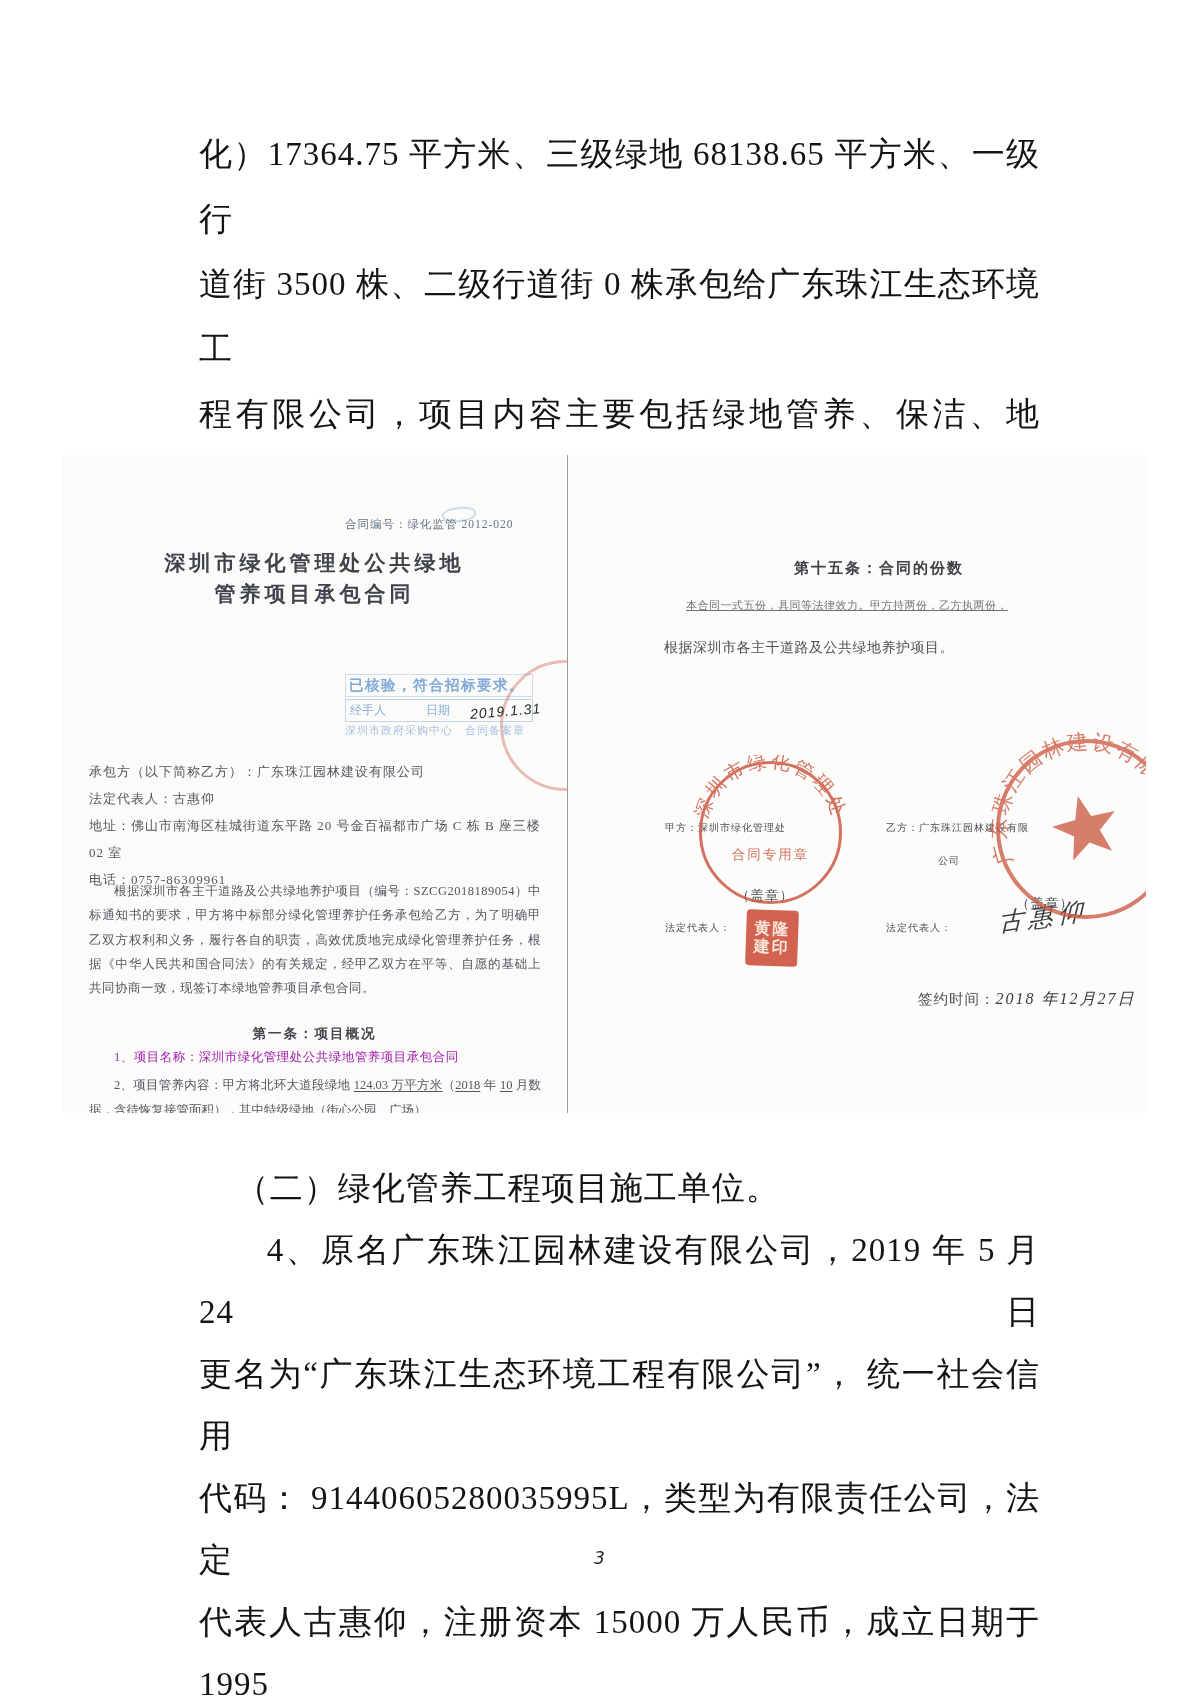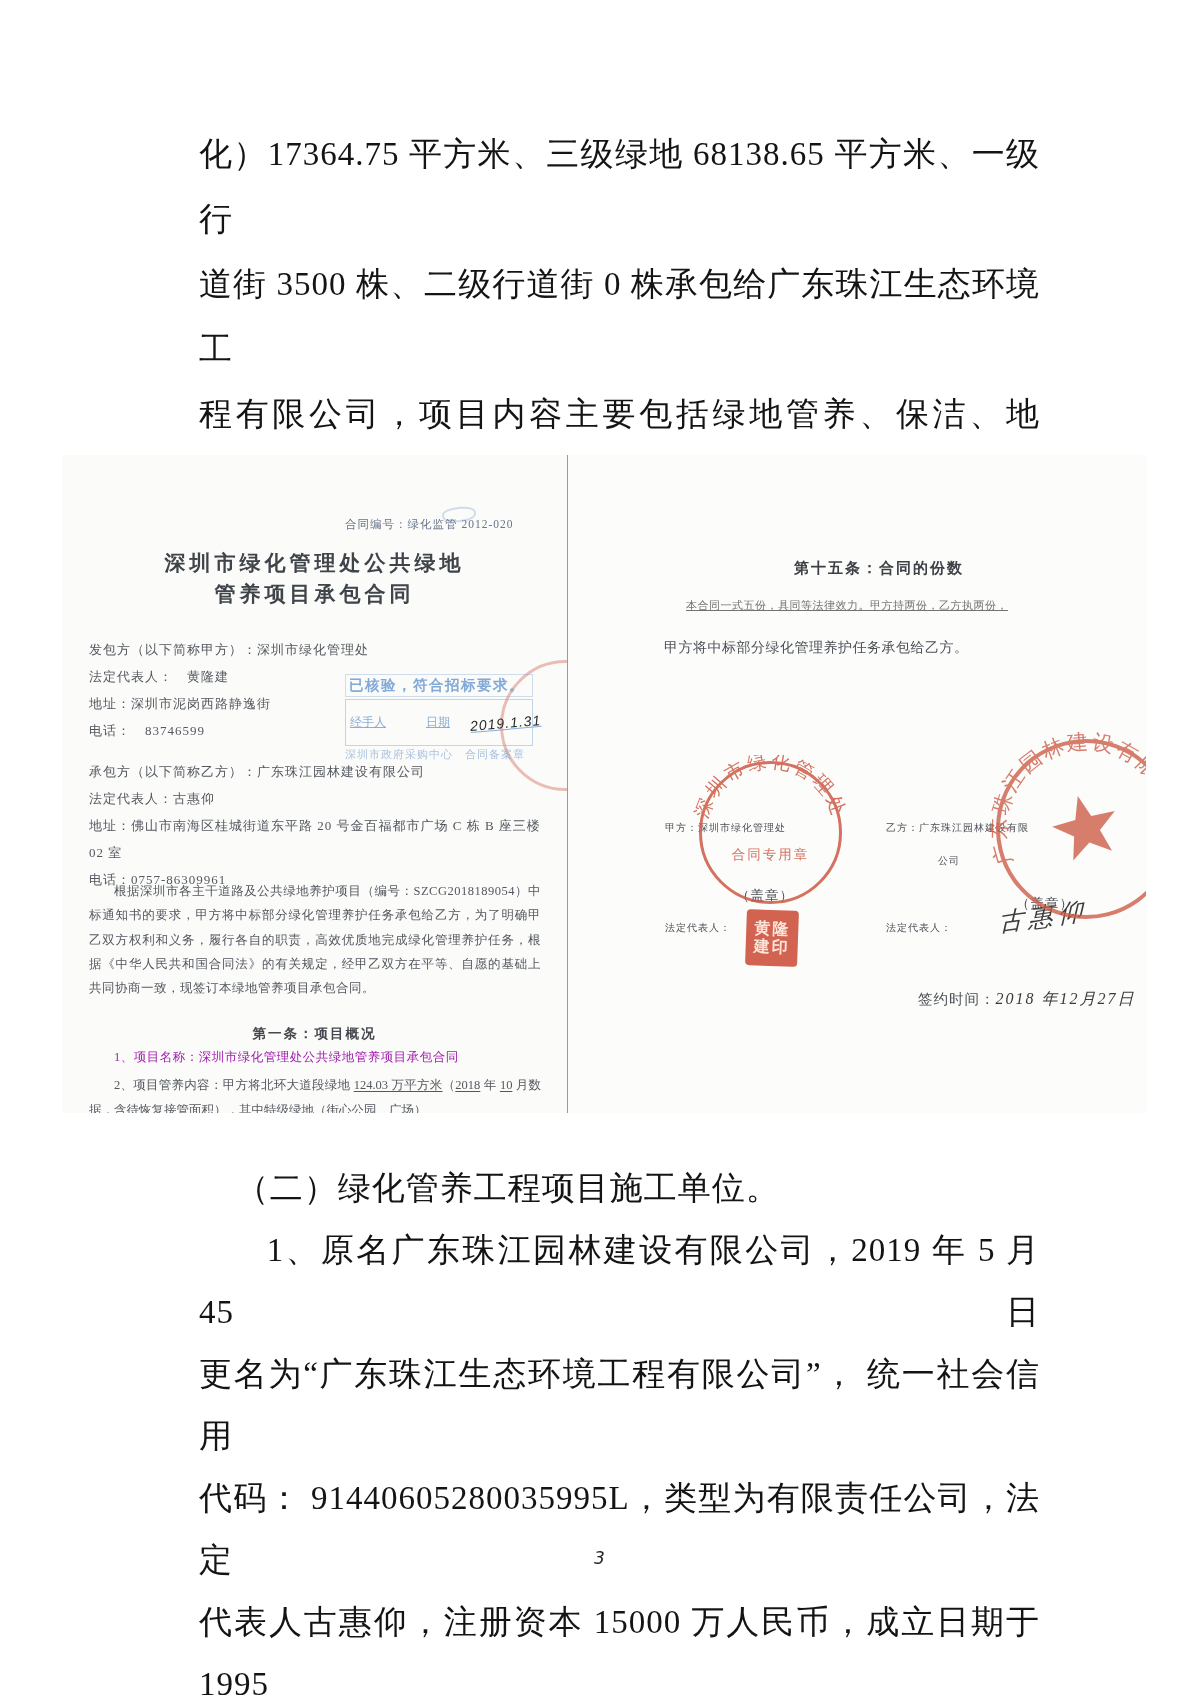--- a/index.html
+++ b/index.html
@@ -28,22 +28,22 @@
   .contract-no { position:absolute; top:62px; left:283px; font-size:11.5px; color:#66748c; letter-spacing:1px; }
   .scan-title { position:absolute; top:93px; left:0; width:100%; text-align:center;
     font-size:21px; font-weight:bold; color:#3f434a; letter-spacing:4px; line-height:31px; }
   .block { position:absolute; left:27px; font-size:13px; color:#53575f; line-height:27px; letter-spacing:1px; }
   .block-a { top:181px; }
   .block-b { top:303px; width:462px; }
   .verify-stamp { position:absolute; left:283px; top:219px; width:188px; z-index:4; }
   .vs-line1 { font-size:14.5px; font-weight:bold; letter-spacing:1.5px; color:rgba(116,160,212,.9);
     border:1px solid rgba(122,163,212,.35); padding:1px 3px; font-family:"Liberation Sans",sans-serif; }
   .vs-row { display:flex; align-items:center; gap:20px; margin-top:2px; font-size:12px;
-    color:rgba(116,160,212,.85); border:1px solid rgba(122,163,212,.45); padding:14px 4px;
-    font-family:"Liberation Sans",sans-serif; white-space:nowrap;text-decoration:underline; }
+    color:rgba(116,160,212,.85); border:1px solid rgba(122,163,212,.45); padding:2px 4px;
+    font-family:"Liberation Sans",sans-serif; white-space:nowrap; }
   .vs-hand { font-style:italic; color:#2b2b2b; font-size:14px; transform:rotate(-5deg); letter-spacing:1px; }
   .vs-line3 { margin-top:1px; font-size:11px; letter-spacing:1px; color:rgba(122,163,212,.65);
     font-family:"Liberation Sans",sans-serif; white-space:nowrap; }
   .red-arc { position:absolute; left:438px; top:205px; width:125px; height:125px;
     border:3px solid rgba(205,90,70,.38); border-radius:50%; z-index:3; }
   .preamble { position:absolute; left:27px; top:424px; width:452px; font-size:12.5px;
     line-height:24.3px; color:#53575f; text-align:justify; text-indent:2em; letter-spacing:0.5px; }
   .article-head { position:absolute; top:570px; left:0; width:100%; text-align:center;
     font-weight:bold; font-size:13.5px; color:#45484e; letter-spacing:2px; }
   .item1 { position:absolute; left:27px; top:594px; width:452px; font-size:12.5px;
@@ -95,26 +95,20 @@
   </div>
 
   <div class="scan scan-left">
     <div class="faint-mark"></div>
     <div class="contract-no">合同编号：绿化监管 2012-020</div>
     <div class="scan-title">
       <div>深圳市绿化管理处公共绿地</div>
       <div>管养项目承包合同</div>
     </div>
 
-    <div class="block block-a">
-      <div>发包方（以下简称甲方）：深圳市绿化管理处</div>
-      <div>法定代表人：　黄隆建</div>
-      <div>地址：深圳市泥岗西路静逸街</div>
-      <div>电话：　83746599</div>
-    </div>
 
     <div class="verify-stamp">
       <div class="vs-line1">已核验，符合招标要求。</div>
       <div class="vs-row">
         <span>经手人</span>
         <svg width="36" height="16">
           <path d="M2,11 C8,1 12,15 18,6 S30,3 34,9" stroke="#222" fill="none" stroke-width="1.6"></path>
         </svg>
         <span>日期</span>
         <span class="vs-hand">2019.1.31</span>
@@ -133,21 +127,21 @@
 
     <div class="preamble">根据深圳市各主干道路及公共绿地养护项目（编号：SZCG2018189054）中标通知书的要求，甲方将中标部分绿化管理养护任务承包给乙方，为了明确甲乙双方权利和义务，履行各自的职责，高效优质地完成绿化管理养护任务，根据《中华人民共和国合同法》的有关规定，经甲乙双方在平等、自愿的基础上共同协商一致，现签订本绿地管养项目承包合同。</div>
     <div class="article-head">第一条：项目概况</div>
     <div class="item1">1、项目名称：深圳市绿化管理处公共绿地管养项目承包合同</div>
     <div class="item2"><span>2、项目管养内容：甲方将北环大道段绿地 </span><span class="u">124.03 万平方米</span><span>（</span><span class="u">2018</span><span> 年 </span><span class="u">10</span><span> 月数据，含待恢复接管面积），其中特级绿地（街心公园、广场）</span></div>
   </div>
 
   <div class="scan scan-right">
     <div class="r-head">第十五条：合同的份数</div>
     <div class="r-body1">本合同一式五份，具同等法律效力。甲方持两份，乙方执两份，</div>
-    <div class="r-body2">甲方将中标部分绿化管理养护任务承包给乙方。</div>
+    <div class="r-body2">根据深圳市各主干道路及公共绿地养护项目。</div>
 
     <svg class="stamp stamp-a" viewBox="0 0 155 155">
       <circle cx="77.5" cy="77.5" r="70" fill="none" stroke="#cd5a45" stroke-width="3"></circle>
       <defs>
           <path id="arcA" d="M 13,77.5 A 64.5,64.5 0 1 1 142,77.5"></path>
         </defs>
       <text font-size="19" fill="#cd5a45" letter-spacing="3">
         <textPath href="#arcA" startOffset="13">深圳市绿化管理处</textPath>
       </text>
       <text x="77.5" y="104" text-anchor="middle" font-size="13.5" fill="#cd5a45" letter-spacing="2">合同专用章</text>
@@ -178,21 +172,21 @@
     <div class="r-text r-rep-b">法定代表人：</div>
     <div class="r-signature">古惠仰</div>
 
     <div class="r-sign-date">
       <span>签约时间：</span><span class="hand">2018 年12月27日</span>
     </div>
   </div>
 
   <div class="s2">
     <div class="s-line indent">（二）绿化管养工程项目施工单位。</div>
-    <div class="s-line indent just">1、原名广东珠江园林建设有限公司，2019 年 5 月 45 日</div>
+    <div class="s-line indent just">4、原名广东珠江园林建设有限公司，2019 年 5 月 24 日</div>
     <div class="s-line just">更名为“广东珠江生态环境工程有限公司”， 统一社会信用</div>
     <div class="s-line just">代码： 91440605280035995L，类型为有限责任公司，法定</div>
     <div class="s-line just">代表人古惠仰，注册资本 15000 万人民币，成立日期于 1995</div>
     <div class="s-line just">年 6 月 15 日，企业住所位于佛山市南海区桂城街道东平路</div>
   </div>
 
   <div class="page-num">3</div>
 </div>
 
 </body></html>

